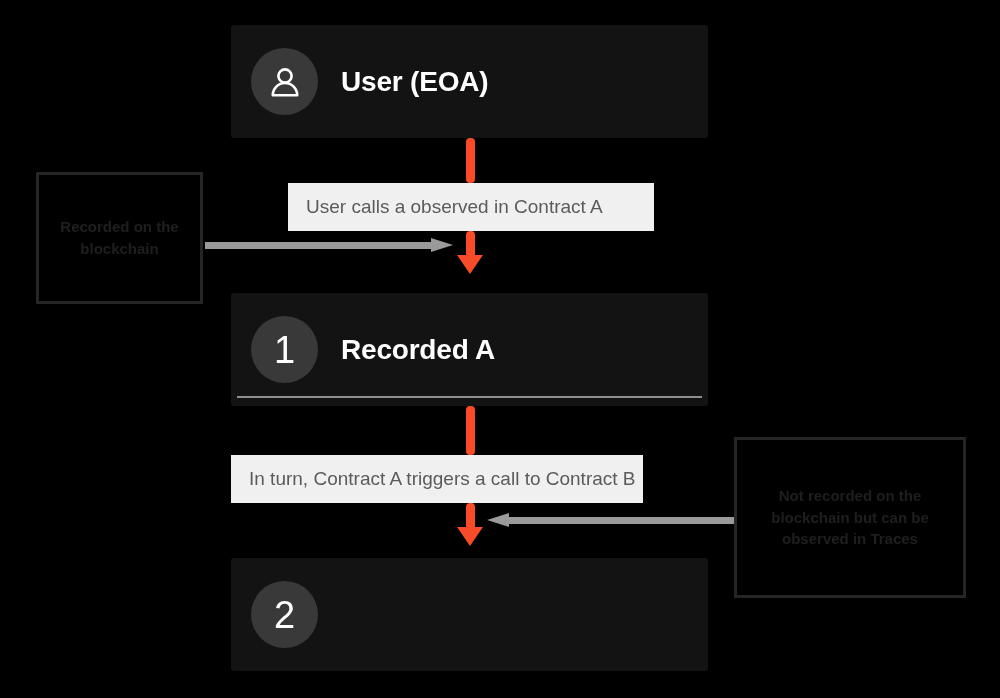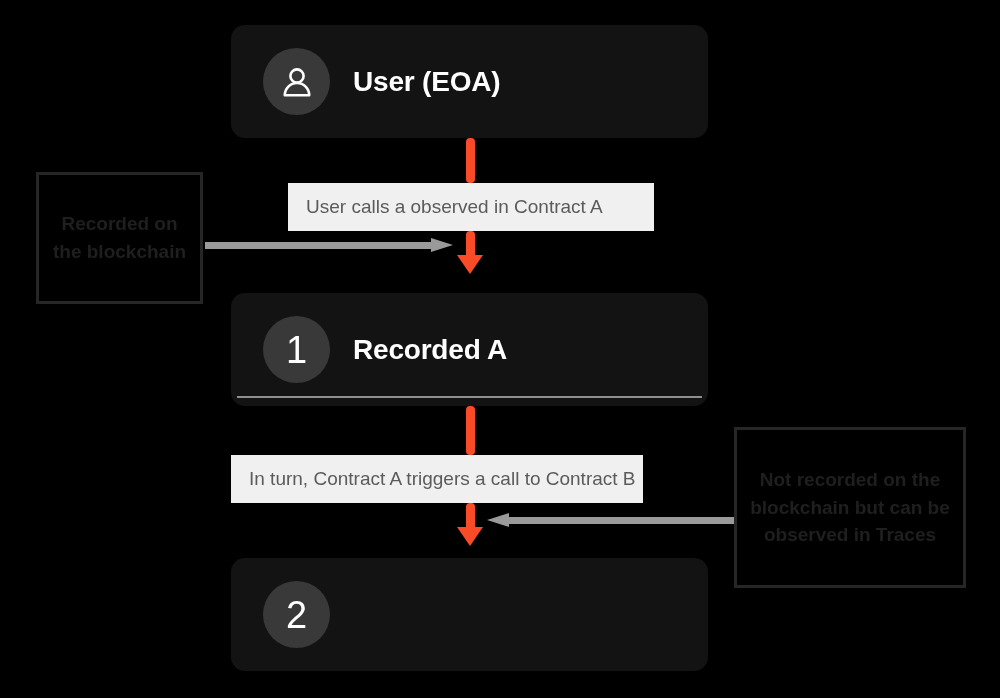--- a/index.html
+++ b/index.html
@@ -24,25 +24,25 @@
     background: #000000;
   }
 
   
   .node {
     position: absolute;
     left: 231px;
     width: 477px;
     height: 113px;
     background: #131313;
-    border-radius: 14px;
+    border-radius: 3px;
     display: flex;
     align-items: center;
     box-sizing: border-box;
-    padding-left: 32px;
+    padding-left: 20px;
     z-index: 3;
   }
   .node.user   { top: 25px; }
   .node.ca     { top: 293px; }
   .node.cb     { top: 558px; }
 
   .node.ca::after {
     content: "";
     position: absolute;
     left: 6px;
@@ -125,33 +125,33 @@
   }
   #chip1 { left: 288px; top: 183px; width: 366px; height: 48px; }
   #chip2 { left: 231px; top: 455px; width: 412px; height: 48px; }
 
   
   .note {
     position: absolute;
     background: #000000;
     border: 3px solid #262626;
     color: #1f1f1f;
-    font-size: 19px;
+    font-size: 15px;
     font-weight: bold;
     line-height: 1.45;
     text-align: center;
     display: flex;
     align-items: center;
     justify-content: center;
     box-sizing: border-box;
     padding: 6px 10px;
     z-index: 4;
   }
   #note-left  { left: 36px;  top: 172px; width: 167px; height: 132px; }
-  #note-right { left: 734px; top: 427px; width: 232px; height: 161px; }
+  #note-right { left: 734px; top: 437px; width: 232px; height: 161px; }
 
   
   .arrow-h {
     position: absolute;
     height: 14px;
     z-index: 2;
   }
   .arrow-h .h-shaft {
     position: absolute;
     top: 4px;

